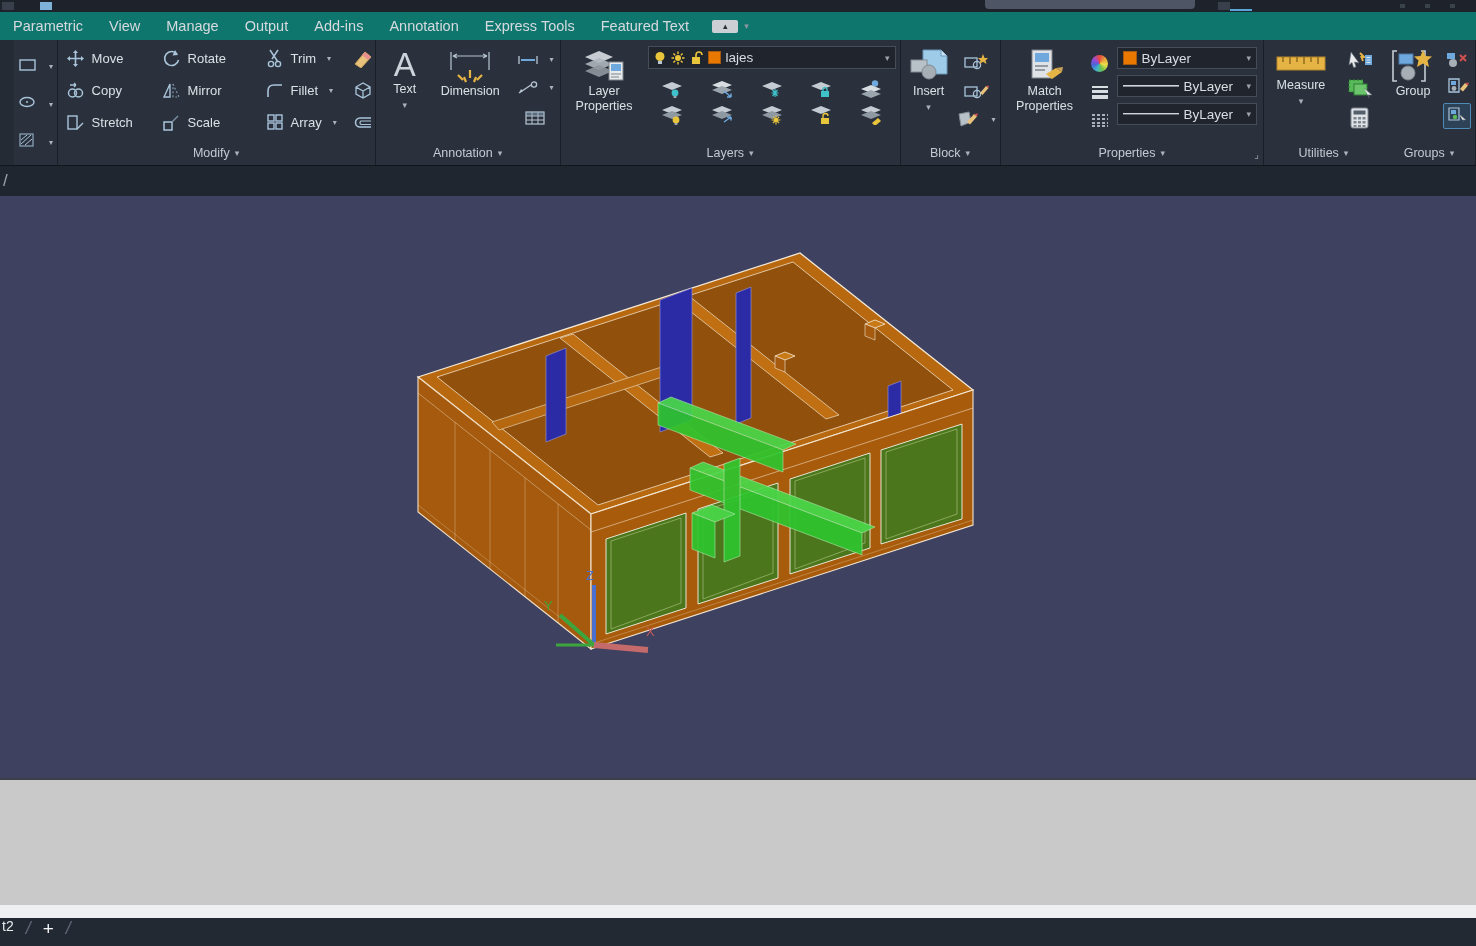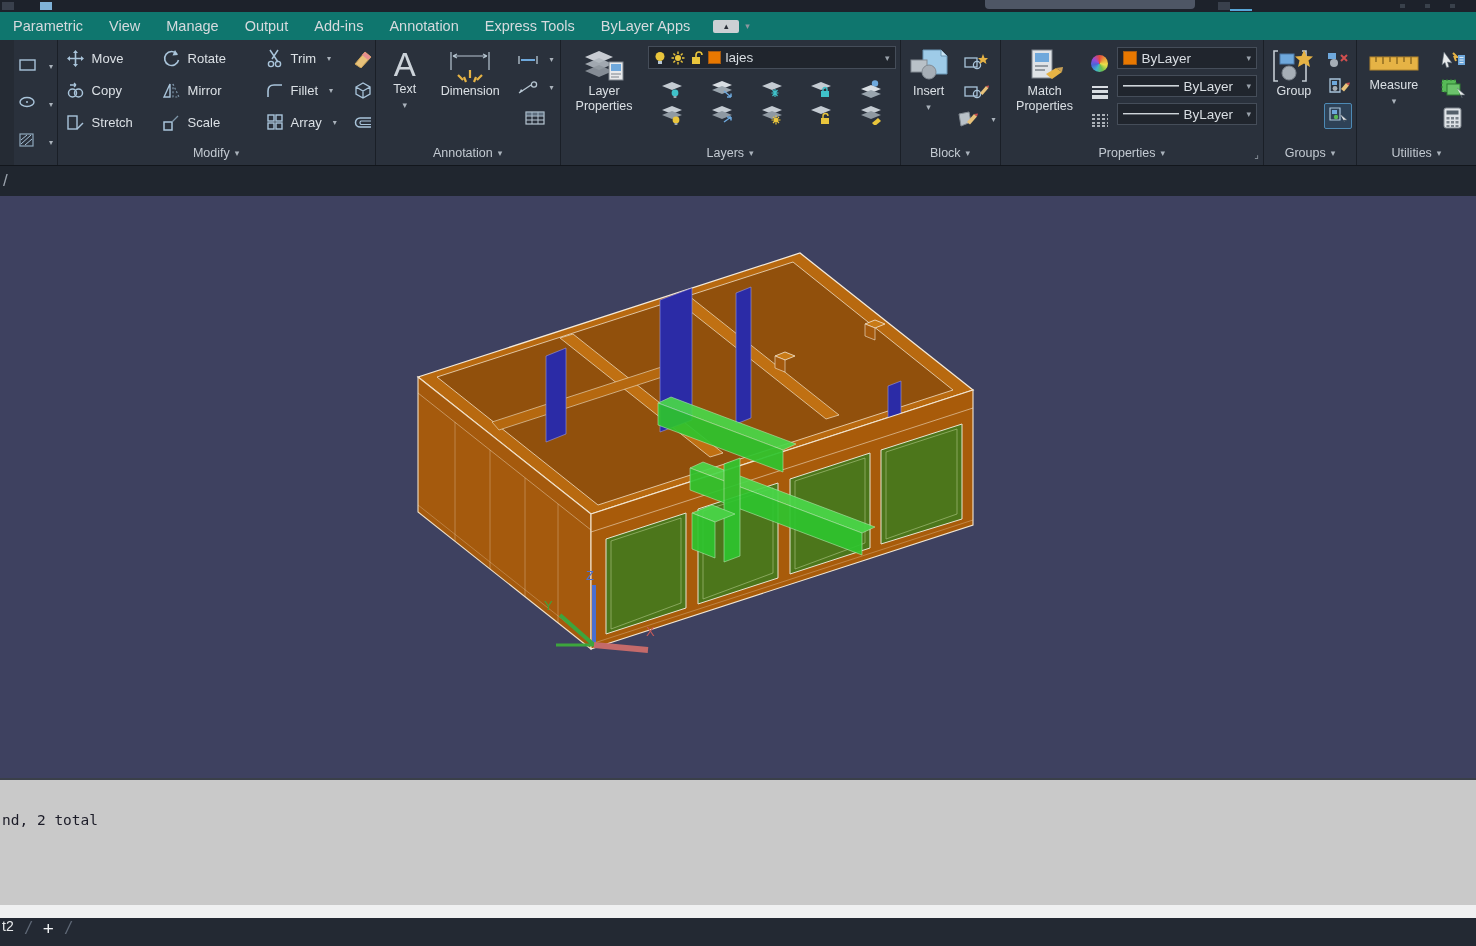--- a/index.html
+++ b/index.html
@@ -72,21 +72,21 @@
 </div>
 
 <div class="menubar">
   <div class="mtab">Parametric</div>
   <div class="mtab">View</div>
   <div class="mtab">Manage</div>
   <div class="mtab">Output</div>
   <div class="mtab">Add-ins</div>
   <div class="mtab">Annotation</div>
   <div class="mtab">Express Tools</div>
-  <div class="mtab">ByLayer Apps</div>
+  <div class="mtab">Featured Text</div>
   <div class="ribbon-toggle"></div>
   <div class="toggle-dd"></div>
 </div>
 
 <div class="ribbon">
 
   <div class="panel" style="width:45px">
     <div class="pcontent" style="flex-direction:column; justify-content:space-around; padding:6px 0 6px 4px">
       <span class="tool">
         <svg width="20" height="16">
@@ -418,59 +418,20 @@
             </svg>
           <span>ByLayer</span>
           <span class="chev"></span>
         </div>
       </div>
     </div>
     <div class="plabel">
         <span>Properties</span>
       </div>
     <span class="launcher">⌟</span>
-  </div>
-
-  <div class="panel" style="width:93px">
-    <div class="pcontent" style="padding:0 2px 0 4px; gap:2px">
-      <div class="bigbtn" style="width:52px">
-        <svg width="44" height="36">
-          <path d="M6 3 H2 V33 H6 M30 3 H34 V33 H30" fill="none" stroke="#c4cbd2" stroke-width="1.6"></path>
-          <rect x="8" y="6" width="14" height="10" fill="#6ea8dc" stroke="#4c7aa8"></rect>
-          <circle cx="17" cy="25" r="7" fill="#a6aeb6" stroke="#7c848c"></circle>
-          <path d="M32 2 L34.5 8 L41 8.5 L36.5 12.5 L38 19 L32 15.5 L26 19 L27.5 12.5 L23 8.5 L29.5 8 Z" fill="#e6b345"></path>
-        </svg>
-        <span>Group</span>
-      </div>
-      <div class="minicol" style="flex:1">
-        <svg width="24" height="17">
-            <rect x="2" y="2" width="8" height="6" fill="#6ea8dc"></rect>
-            <circle cx="8" cy="12" r="4" fill="#a6aeb6"></circle>
-            <path d="M15 4 L21 10 M21 4 L15 10" stroke="#d04f4f" stroke-width="2"></path>
-          </svg>
-        <svg width="24" height="17">
-            <path d="M4 2 H14 V15 H4 Z" fill="none" stroke="#a9c4da" stroke-width="1.3"></path>
-            <rect x="6" y="4" width="5" height="4" fill="#6ea8dc"></rect>
-            <circle cx="9" cy="11.5" r="2.4" fill="#a6aeb6"></circle>
-            <path d="M15 12 L20 6 L23 8.5 L18 14.5 Z" fill="#e8c27a"></path>
-            <path d="M20 6 L23 8.5 L24 5.5 Z" fill="#d04f4f"></path>
-          </svg>
-        <span style="border:1.5px solid #4d8ab5; background:#2e4257; padding:2px 3px; border-radius:2px">
-          <svg width="20" height="16">
-              <path d="M2 2 H12 V14 H2 Z" fill="none" stroke="#a9c4da" stroke-width="1.2"></path>
-              <rect x="4" y="4" width="5" height="4" fill="#6ea8dc"></rect>
-              <circle cx="8" cy="11" r="2.2" fill="#57b957"></circle>
-              <path d="M12 8 L19 14 L15.5 14 L17 16.5" fill="#e8eaec" stroke="#5a6670" stroke-width=".6"></path>
-            </svg>
-        </span>
-      </div>
-    </div>
-    <div class="plabel">
-        <span>Groups</span>
-      </div>
   </div>
 
   <div class="panel" style="width:123px; border-right:none">
     <div class="pcontent" style="padding:0 2px 0 8px; gap:10px">
       <div class="bigbtn" style="width:58px">
         <svg width="52" height="30">
           <rect x="2" y="9" width="48" height="13" fill="#e6b345" stroke="#b5872c"></rect>
           <path d="M8 9 V14 M15 9 V16 M22 9 V14 M29 9 V16 M36 9 V14 M43 9 V16" stroke="#8a6820" stroke-width="1.4"></path>
         </svg>
         <span>Measure</span>
@@ -502,20 +463,59 @@
               <rect x="9" y="18" width="3" height="2"></rect>
               <rect x="13.5" y="18" width="3" height="2"></rect>
             </g>
           </svg>
       </div>
     </div>
     <div class="plabel">
         <span>Utilities</span>
       </div>
   </div>
+
+  <div class="panel" style="width:93px">
+    <div class="pcontent" style="padding:0 2px 0 4px; gap:2px">
+      <div class="bigbtn" style="width:52px">
+        <svg width="44" height="36">
+          <path d="M6 3 H2 V33 H6 M30 3 H34 V33 H30" fill="none" stroke="#c4cbd2" stroke-width="1.6"></path>
+          <rect x="8" y="6" width="14" height="10" fill="#6ea8dc" stroke="#4c7aa8"></rect>
+          <circle cx="17" cy="25" r="7" fill="#a6aeb6" stroke="#7c848c"></circle>
+          <path d="M32 2 L34.5 8 L41 8.5 L36.5 12.5 L38 19 L32 15.5 L26 19 L27.5 12.5 L23 8.5 L29.5 8 Z" fill="#e6b345"></path>
+        </svg>
+        <span>Group</span>
+      </div>
+      <div class="minicol" style="flex:1">
+        <svg width="24" height="17">
+            <rect x="2" y="2" width="8" height="6" fill="#6ea8dc"></rect>
+            <circle cx="8" cy="12" r="4" fill="#a6aeb6"></circle>
+            <path d="M15 4 L21 10 M21 4 L15 10" stroke="#d04f4f" stroke-width="2"></path>
+          </svg>
+        <svg width="24" height="17">
+            <path d="M4 2 H14 V15 H4 Z" fill="none" stroke="#a9c4da" stroke-width="1.3"></path>
+            <rect x="6" y="4" width="5" height="4" fill="#6ea8dc"></rect>
+            <circle cx="9" cy="11.5" r="2.4" fill="#a6aeb6"></circle>
+            <path d="M15 12 L20 6 L23 8.5 L18 14.5 Z" fill="#e8c27a"></path>
+            <path d="M20 6 L23 8.5 L24 5.5 Z" fill="#d04f4f"></path>
+          </svg>
+        <span style="border:1.5px solid #4d8ab5; background:#2e4257; padding:2px 3px; border-radius:2px">
+          <svg width="20" height="16">
+              <path d="M2 2 H12 V14 H2 Z" fill="none" stroke="#a9c4da" stroke-width="1.2"></path>
+              <rect x="4" y="4" width="5" height="4" fill="#6ea8dc"></rect>
+              <circle cx="8" cy="11" r="2.2" fill="#57b957"></circle>
+              <path d="M12 8 L19 14 L15.5 14 L17 16.5" fill="#e8eaec" stroke="#5a6670" stroke-width=".6"></path>
+            </svg>
+        </span>
+      </div>
+    </div>
+    <div class="plabel">
+        <span>Groups</span>
+      </div>
+  </div>
 </div>
 
 <div class="filetabs">
   <span class="slash">/</span>
 </div>
 
 <div class="viewport">
   <svg width="1476" height="582" viewBox="0 0 1476 582">
 
     <polygon points="418,181 800,57 973,194 591,318" fill="#b8690f" stroke="#f5ead8" stroke-width="1.3"></polygon>
@@ -577,21 +577,20 @@
       <line x1="556" y1="449" x2="594" y2="449" stroke="#3da53d" stroke-width="3"></line>
       <line x1="594" y1="449" x2="648" y2="454" stroke="#c46a6a" stroke-width="6"></line>
       <text x="586" y="384" font-size="13" fill="#4a6fd0">Z</text>
       <text x="544" y="414" font-size="13" fill="#3da53d">Y</text>
       <text x="646" y="440" font-size="13" fill="#c45a5a">X</text>
     </g>
   </svg>
 </div>
 
 <div class="cmdarea">
-  <div>nd, 2 total</div>
 </div>
 
 <div class="whitestrip"></div>
 
 <div class="layoutbar">
   <span class="ltab">t2</span>
   <span class="lsep">/</span>
   <span class="lplus">+</span>
   <span class="lsep">/</span>
 </div>

